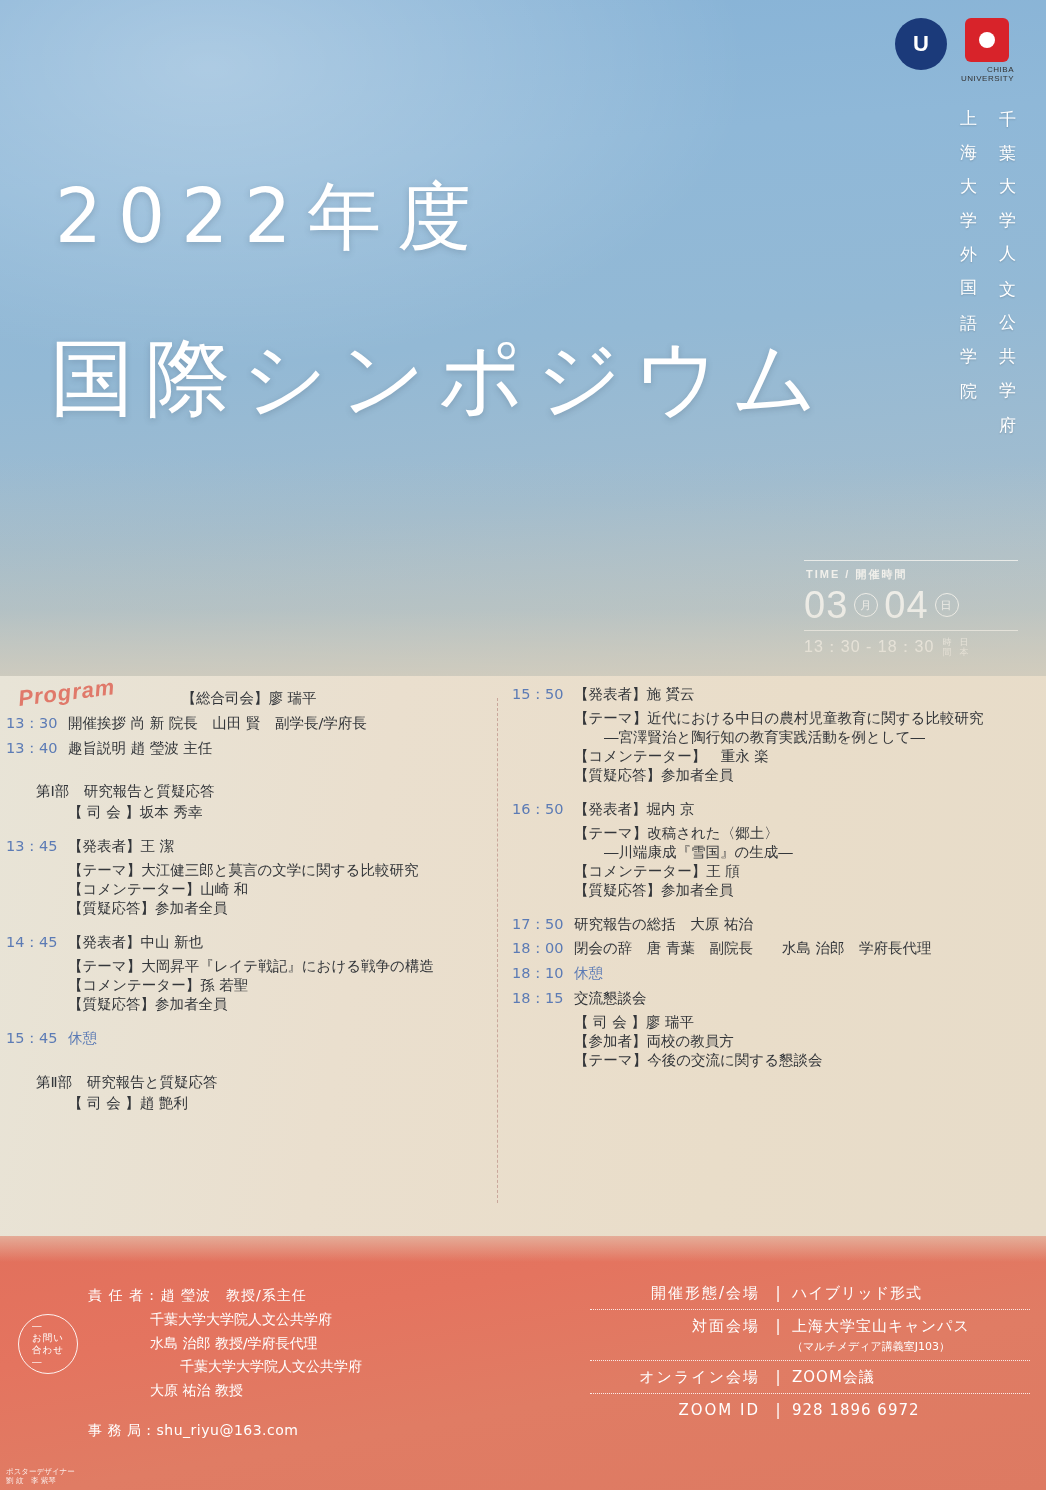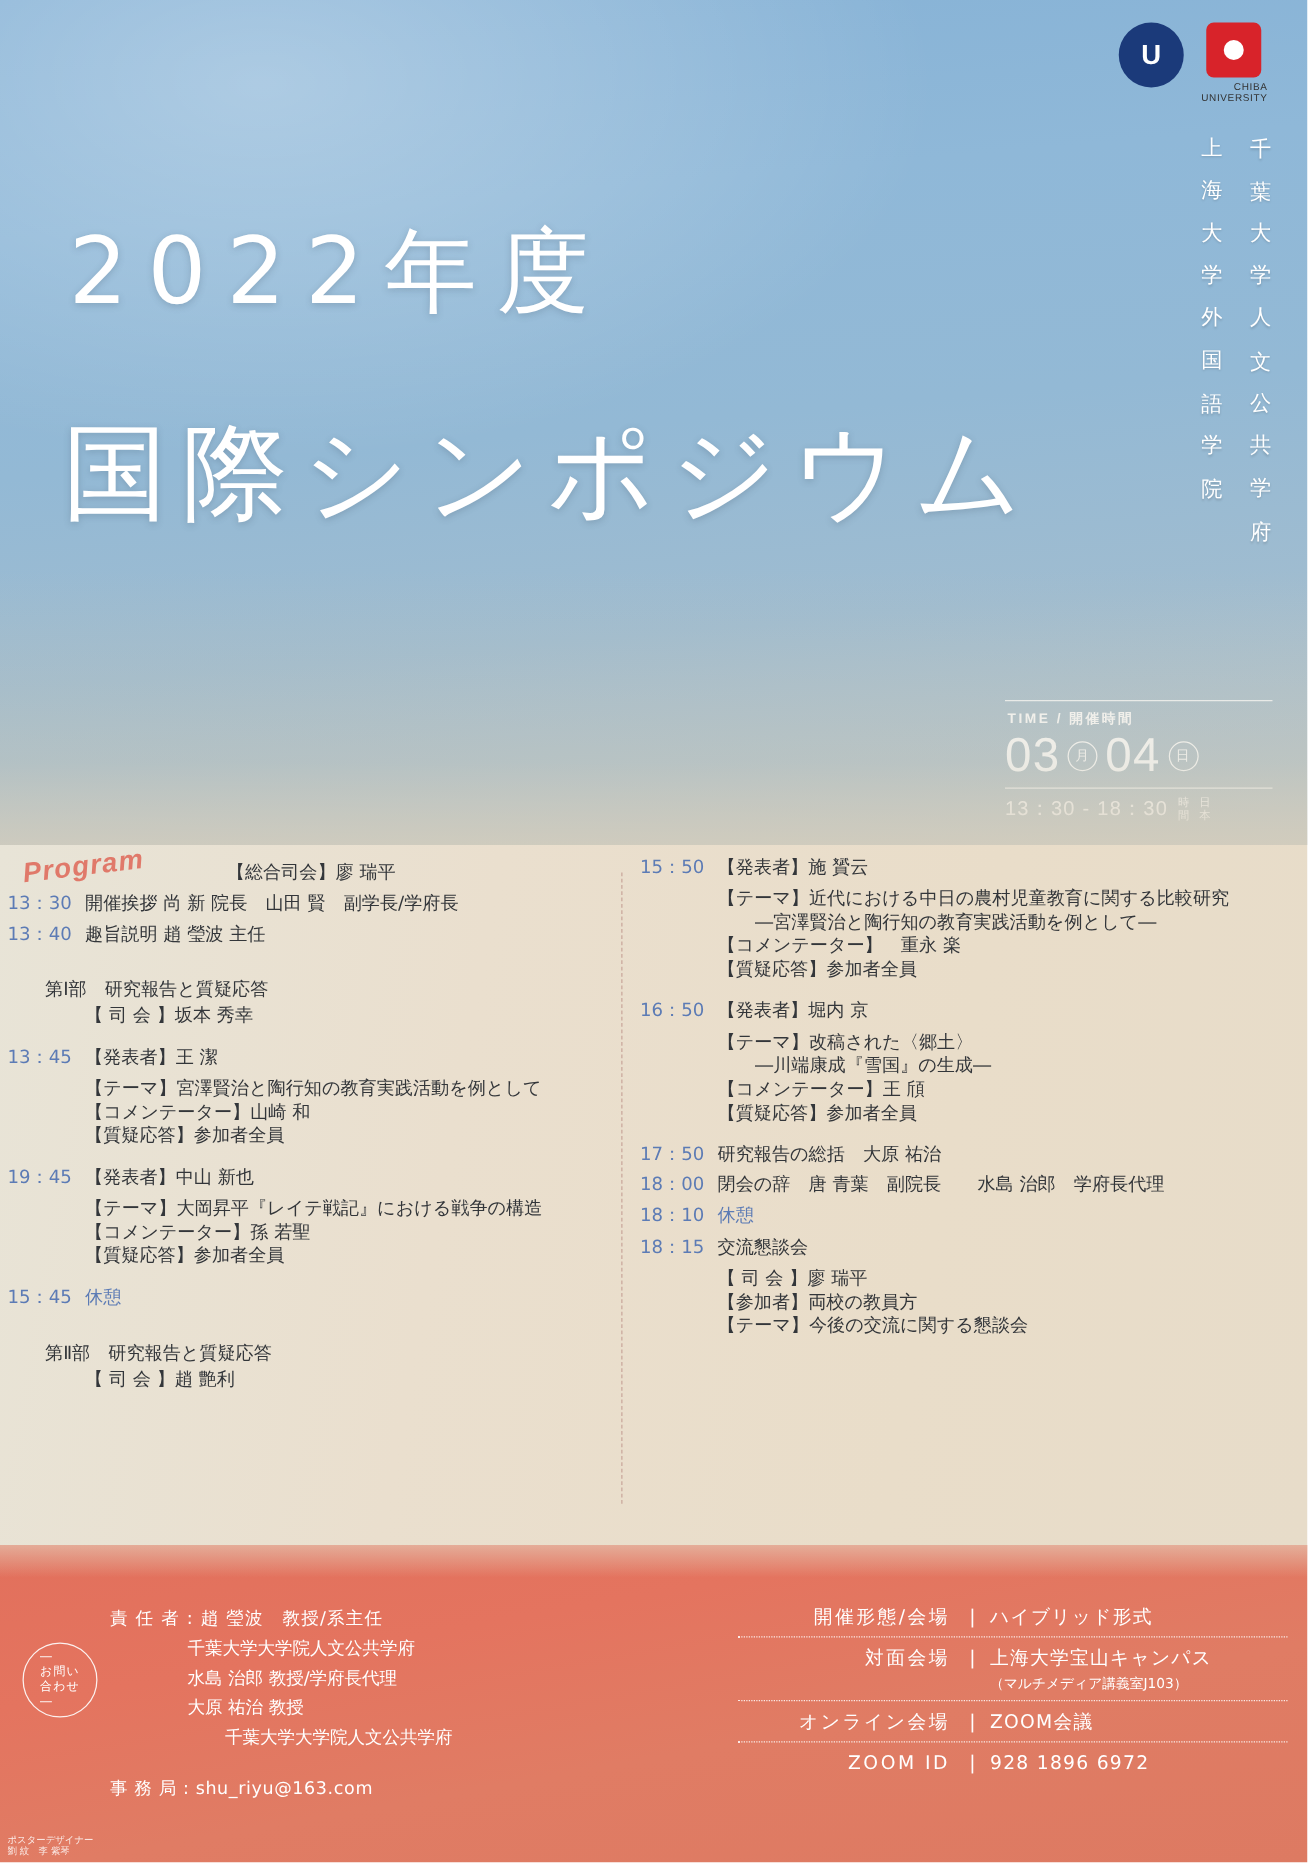--- a/index.html
+++ b/index.html
@@ -161,27 +161,27 @@
 
       <div class="gap"></div>
       <div class="sect">第Ⅰ部　研究報告と質疑応答</div>
       <div class="indent1">【 司  会 】坂本 秀幸</div>
 
       <div class="gap"></div>
       <div class="row">
         <span class="t">13：45</span>
         <span class="txt">【発表者】王 潔</span>
       </div>
-      <div class="indent1">【テーマ】宮澤賢治と陶行知の教育実践活動を例として</div>
+      <div class="indent1">【テーマ】大江健三郎と莫言の文学に関する比較研究</div>
       <div class="indent1">【コメンテーター】山崎 和</div>
       <div class="indent1">【質疑応答】参加者全員</div>
 
       <div class="gap"></div>
       <div class="row">
-        <span class="t">19：45</span>
+        <span class="t">14：45</span>
         <span class="txt">【発表者】中山 新也</span>
       </div>
       <div class="indent1">【テーマ】大岡昇平『レイテ戦記』における戦争の構造</div>
       <div class="indent1">【コメンテーター】孫 若聖</div>
       <div class="indent1">【質疑応答】参加者全員</div>
 
       <div class="gap"></div>
       <div class="row">
         <span class="t">15：45</span>
         <span class="txt blue">休憩</span>
@@ -241,22 +241,22 @@
 合わせ
 ―</div>
 
     <div class="fl">
       <div class="nm">
         <span>責 任 者 :</span>
         <span>趙 瑩波　教授/系主任</span>
       </div>
       <div class="sub">千葉大学大学院人文公共学府</div>
       <div class="sub">水島 治郎 教授/学府長代理</div>
+      <div class="sub" style="padding-left:92px">千葉大学大学院人文公共学府</div>
       <div class="sub">大原 祐治 教授</div>
-      <div class="sub" style="padding-left:92px">千葉大学大学院人文公共学府</div>
     </div>
 
     <div class="foffice">
       <span>事 務 局 :</span>
       <span>shu_riyu@163.com</span>
     </div>
 
     <div class="fr">
       <div class="frow">
         <span class="frl">開催形態/会場</span>

